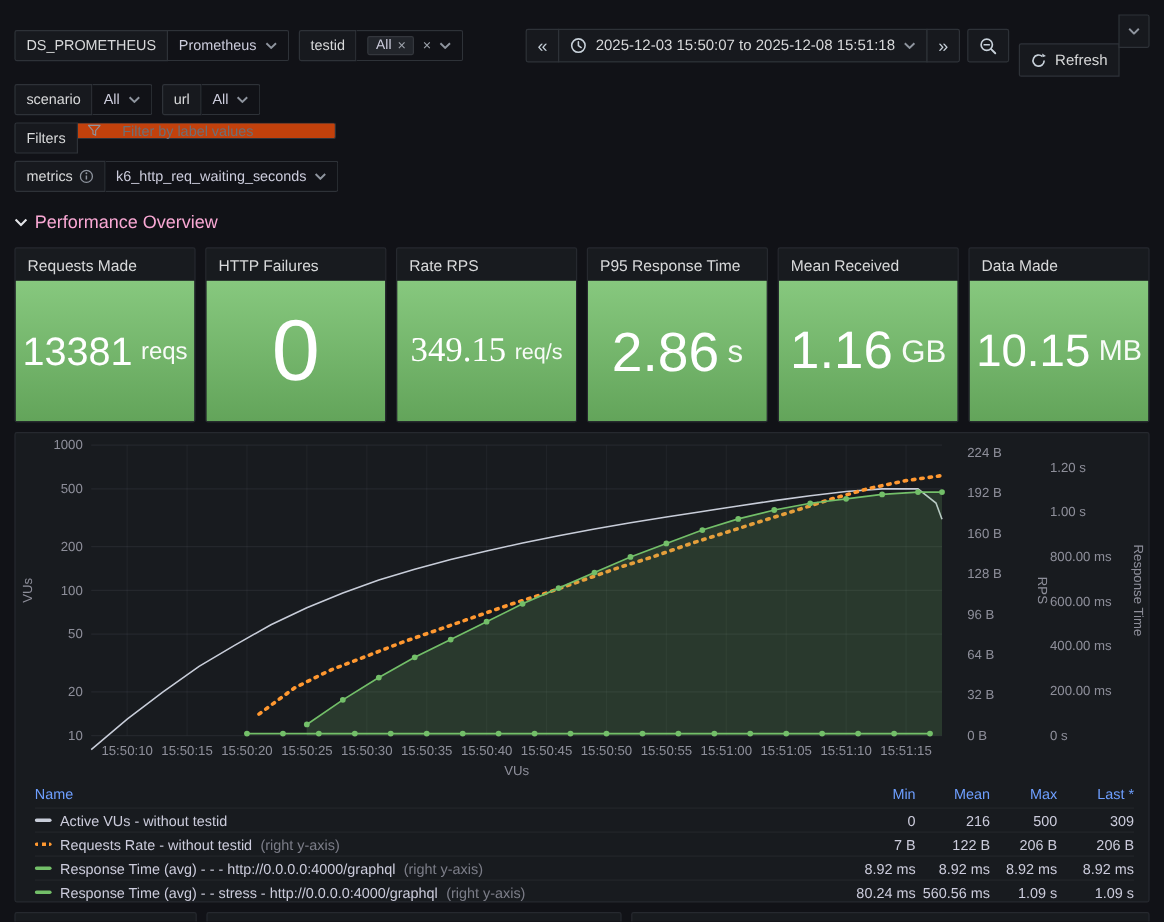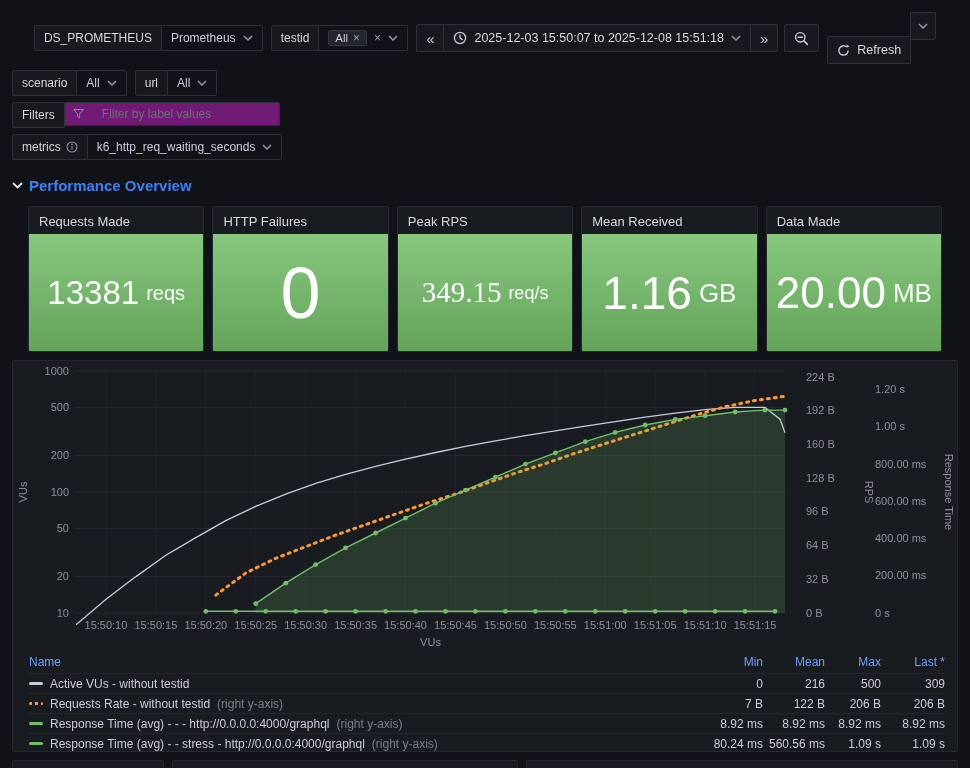--- a/index.html
+++ b/index.html
@@ -8,57 +8,57 @@
     --stat-green:#73bf69; --stat-blue:#4a7ee8; --accent-blue:#6e9fff;
   }
   *{box-sizing:border-box;}
   html,body{margin:0;padding:0;}
   body{
     width:970px;height:768px;overflow:hidden;background:var(--bg);
     color:var(--text);font-family:"Liberation Sans",sans-serif;font-size:13px;
   }
   .controls{padding:12px 12px 0;display:flex;flex-direction:column;gap:6px;}
   .ctl-row{display:flex;align-items:center;gap:8px;}
-  .ctl-row.space{justify-content:center;}
+  .ctl-row.space{justify-content:space-between;}
   .left-cluster{display:flex;align-items:center;gap:8px;}
 
   .var-group{display:flex;align-items:stretch;height:26px;}
   .var-label{display:flex;align-items:center;gap:5px;padding:0 9px;background:#17191e;
     border:1px solid #2e3238;border-radius:2px 0 0 2px;font-size:12px;color:#d8d9da;white-space:nowrap;}
   .var-value{display:flex;align-items:center;gap:7px;padding:0 9px;background:#111217;
     border:1px solid #2e3238;border-left:none;border-radius:0 2px 2px 0;font-size:12px;cursor:pointer;white-space:nowrap;}
   .mini-chip{display:flex;align-items:center;gap:5px;background:#22252b;border:1px solid #34373d;
     border-radius:2px;padding:1px 6px;font-size:11.5px;}
   .xmark{color:#9da2ab;font-size:12px;line-height:1;cursor:pointer;}
   .caret{width:10px;height:6px;flex:none;}
   .caret polyline{fill:none;stroke:#8e949e;stroke-width:1.6;}
 
-  .filter-input-wrap{display:flex;align-items:center;height:24px;background:#701a75;
+  .filter-input-wrap{display:flex;align-items:center;height:14px;background:#c2410c;
     border:1px solid #2e3238;border-left:none;border-radius:0 2px 2px 0;padding:0 8px;gap:16px;width:215px;}
   .filter-input-wrap input{background:transparent;border:none;outline:none;color:var(--text);
     font-family:inherit;font-size:12px;width:100%;}
   .filter-input-wrap input::placeholder{color:#6c7077;}
 
   .time-controls{display:flex;align-items:center;}
   .tbtn{display:flex;align-items:center;gap:7px;height:28px;background:#17191e;border:1px solid #2e3238;
     color:#d8d9da;font-family:inherit;font-size:12.5px;padding:0 9px;cursor:pointer;}
   .tbtn+.tbtn{margin-left:-1px;}
   .tbtn.first{border-radius:2px 0 0 2px;}
   .tbtn.last{border-radius:0 2px 2px 0;}
   .tbtn.solo{border-radius:2px;margin-left:6px;}
   .guillemet{font-size:15px;color:#c7d0d9;line-height:1;}
   .refresh-group{display:flex;margin-left:8px;}
   .refresh-group .tbtn:first-child{border-radius:2px 0 0 2px;margin-top:24px;}
   .refresh-group .tbtn:last-child{border-radius:0 2px 2px 0;margin-left:-1px;padding:0 7px;}
   .icon-svg{display:block;}
 
   .section-header{display:flex;align-items:center;gap:6px;margin:14px 12px 10px;height:22px;
-    font-size:15px;font-weight:700;color:#3b82f6;cursor:pointer;}
-
-  .stats-row{display:flex;gap:8px;padding:0 28px;height:146px;}
+    font-size:15px;font-weight:400;color:#f9a8d4;cursor:pointer;}
+
+  .stats-row{display:flex;gap:8px;padding:0 12px;height:146px;}
   .stat-panel{flex:1;background:var(--panel);border:1px solid var(--border);border-radius:2px;
     display:flex;flex-direction:column;overflow:hidden;}
   .stat-header{height:27px;padding:7px 10px 0;font-size:13px;color:#d8d9da;white-space:nowrap;}
   .stat-body{flex:1;display:flex;align-items:center;justify-content:center;gap:7px;
     background:linear-gradient(180deg,rgba(255,255,255,0.14),rgba(0,0,0,0.14)),var(--stat-green);
     color:#fff;font-weight:500;}
   .stat-num{line-height:1;}
   .stat-unit{line-height:1;opacity:0.95;}
   .stat-panel:nth-child(1) .stat-num{font-size:33px;}  .stat-panel:nth-child(1) .stat-unit{font-size:20px;}
   .stat-panel:nth-child(2) .stat-num{font-size:72px;}
@@ -236,37 +236,44 @@
       <span class="stat-unit">reqs</span>
     </div>
   </div>
   <div class="stat-panel">
     <div class="stat-header">HTTP Failures</div>
     <div class="stat-body">
       <span class="stat-num">0</span>
     </div>
   </div>
   <div class="stat-panel">
-    <div class="stat-header">Peak RPS</div>
+    <div class="stat-header">Rate RPS</div>
     <div class="stat-body">
       <span class="stat-num">349.15</span>
       <span class="stat-unit">req/s</span>
     </div>
   </div>
   <div class="stat-panel">
+    <div class="stat-header">P95 Response Time</div>
+    <div class="stat-body">
+      <span class="stat-num">2.86</span>
+      <span class="stat-unit">s</span>
+    </div>
+  </div>
+  <div class="stat-panel">
     <div class="stat-header">Mean Received</div>
     <div class="stat-body">
       <span class="stat-num">1.16</span>
       <span class="stat-unit">GB</span>
     </div>
   </div>
   <div class="stat-panel">
     <div class="stat-header">Data Made</div>
     <div class="stat-body">
-      <span class="stat-num">20.00</span>
+      <span class="stat-num">10.15</span>
       <span class="stat-unit">MB</span>
     </div>
   </div>
 </div>
 
 <div class="chart-panel">
   <svg id="ts-svg" width="944" height="292">
       <line x1="63" x2="772" y1="252" y2="252" stroke="rgba(204,204,220,0.07)"></line>
       <line x1="63" x2="772" y1="215.57537052465827" y2="215.57537052465827" stroke="rgba(204,204,220,0.07)"></line>
       <line x1="63" x2="772" y1="167.42462947534173" y2="167.42462947534173" stroke="rgba(204,204,220,0.07)"></line>

